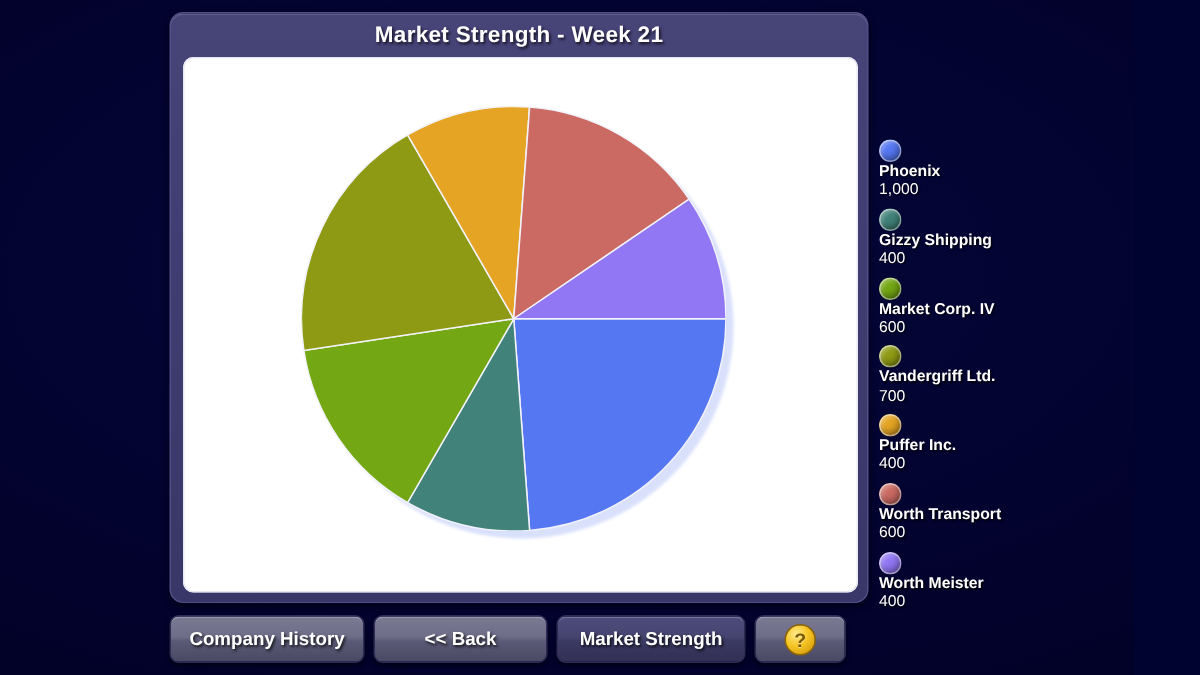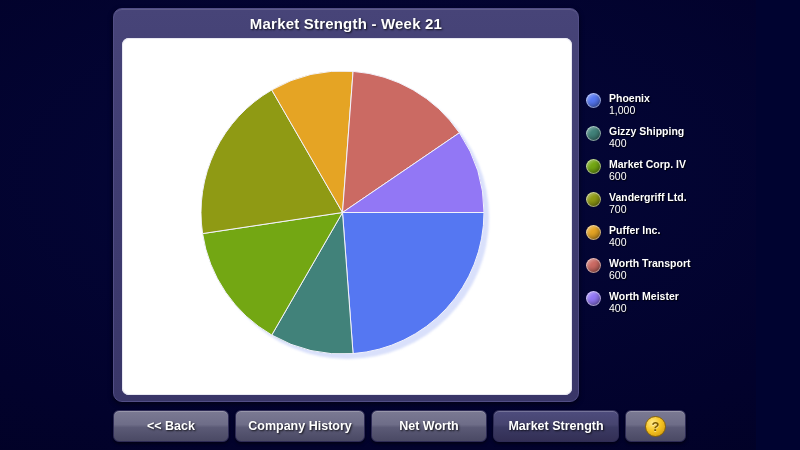--- a/index.html
+++ b/index.html
@@ -71,20 +71,21 @@
     position: absolute;
     left: 586px; top: 92px;
     width: 206px;
   }
   .legend-row {
     position: relative;
     display: flex;
     align-items: flex-start;
     min-height: 28px;
     margin-bottom: 5px;
+    flex-direction: column;
   }
   .legend-swatch {
     flex: 0 0 auto;
     width: 15px; height: 15px;
     border-radius: 50%;
     margin-top: 1px;
     margin-right: 8px;
     box-shadow: inset 0 0 0 1px rgba(255,255,255,0.45),
                 inset -2px -3px 4px rgba(0,0,0,0.35),
                 inset 2px 2px 3px rgba(255,255,255,0.3);
@@ -219,29 +220,26 @@
       <div class="legend-row">
         <span class="legend-swatch" style="background: radial-gradient(circle at 35% 30%, rgb(146, 119, 245) 0%, rgb(146, 119, 245) 55%, rgba(0, 0, 0, 0.28) 100%) rgb(146, 119, 245);"></span>
         <span class="legend-text">
           <span class="legend-name">Worth Meister</span>
           <span class="legend-value">400</span>
         </span>
       </div>
     </div>
 
   <div id="buttonbar">
+      <div class="btn" style="width: 130px;">
+        <span>Company History</span>
+      </div>
       <div class="btn" style="width: 116px;">
         <span>&lt;&lt; Back</span>
       </div>
-      <div class="btn" style="width: 130px;">
-        <span>Company History</span>
-      </div>
-      <div class="btn" style="width: 116px;">
-        <span>Net Worth</span>
-      </div>
       <div class="btn active" style="width: 126px; justify-content: center;">
         <span>Market Strength</span>
       </div>
       <div class="btn help" style="width: 61px;">
         <span id="coin">?</span>
       </div>
     </div>
 
 </div>
 

